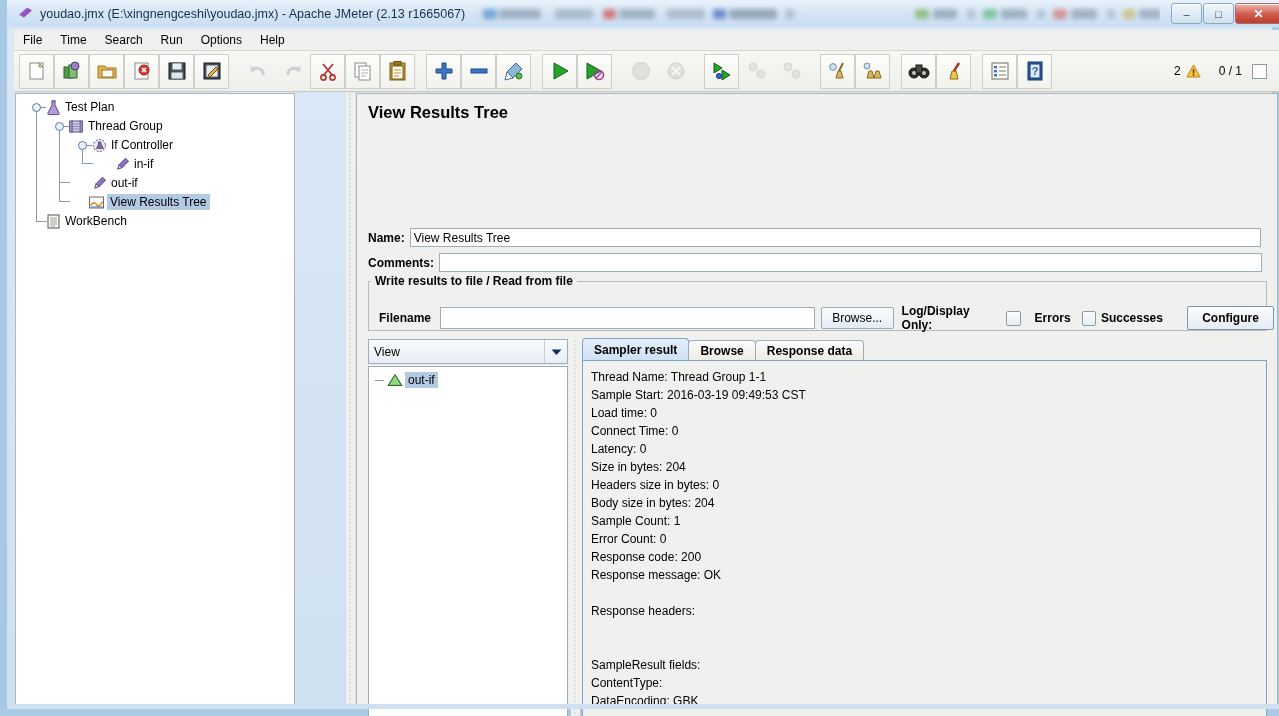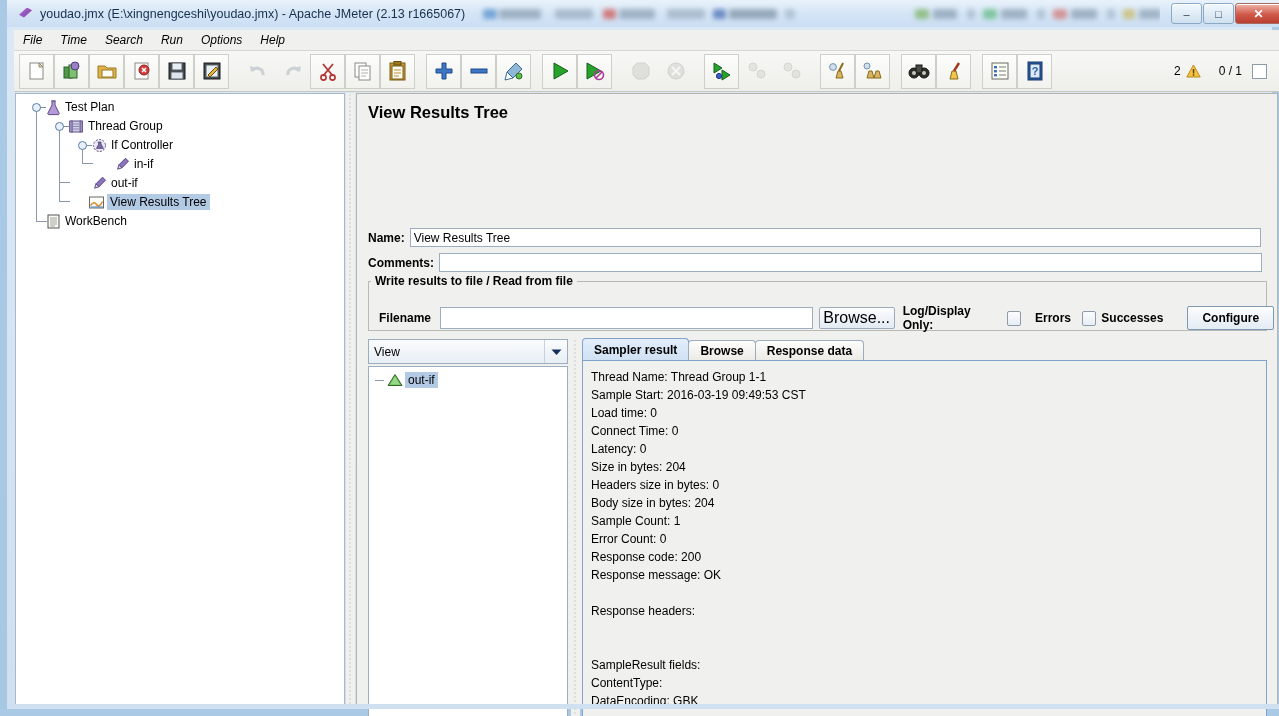--- a/index.html
+++ b/index.html
@@ -32,40 +32,40 @@
           position:relative;box-shadow:inset 0 1px 0 #fff;}
   .winbtn.close{width:45px;border-color:#a86a62;
           background:linear-gradient(#f0b5ad,#cf5a4a 55%,#b93f30);}
   .winbtn i{position:absolute;left:50%;top:50%;transform:translate(-50%,-50%);
             font-style:normal;font-size:11px;color:#2c3f55;line-height:1;}
   .winbtn.close i{color:#fff;font-size:12px;font-weight:bold;}
 
   
   .menubar{position:absolute;left:7px;top:30px;width:1265px;height:20px;
            background:#f0f0ee;display:flex;align-items:center;
-           border-bottom:1px solid #d7d7d2;font-style:italic;}
+           border-bottom:1px solid #d7d7d2;}
   .menu-item{padding:2px 9px;font-size:12px;cursor:default;}
 
   
   .toolbar{position:absolute;left:7px;top:51px;width:1265px;height:41px;
            background:linear-gradient(#f7f7f5,#eeeeea);
            border-bottom:1px solid #c8c8c2;display:flex;align-items:center;padding-left:5px;
            box-sizing:border-box;}
   .tbtn{width:33px;height:33px;margin:0 0;border:1px solid #cfcfc9;
         background:linear-gradient(#fdfdfc,#f1f1ed);
         display:flex;align-items:center;justify-content:center;position:relative;}
   .tbtn.flat{border-color:transparent;background:transparent;}
   .tsep{width:11px;height:33px;}
   .tbtn svg{display:block;}
   .tbtn.dis{opacity:.33;}
   .tb-right{margin-left:auto;display:flex;align-items:center;gap:8px;padding-right:12px;font-size:12px;}
   .warnwrap{display:flex;align-items:center;gap:5px;}
 
   
-  .treepanel{position:absolute;left:8px;top:93px;width:330px;height:614px;
+  .treepanel{position:absolute;left:8px;top:93px;width:280px;height:614px;
              background:#fff;border:1px solid #a9b7c6;box-sizing:border-box;overflow:hidden;}
   .splitv{position:absolute;left:339px;top:93px;width:9px;height:614px;
           background:#f0f0ee;}
   .splitv .dots{position:absolute;left:3px;top:0;width:2px;height:100%;
           background-image:radial-gradient(#9aa3ad 38%,transparent 40%);
           background-size:2px 4px;}
   .rightpanel{position:absolute;left:349px;top:93px;width:922px;height:614px;
               background:#f0f0ee;border:1px solid #b4b4ae;box-sizing:border-box;}
 
   
@@ -87,21 +87,21 @@
          display:flex;align-items:center;}
   .row-comments{position:absolute;left:11px;top:159px;display:flex;align-items:center;width:899px;}
 
   .groupbox{position:absolute;left:11px;top:187px;width:899px;height:50px;
             border:1px solid #b9b9b3;box-sizing:border-box;}
   .group-legend{position:absolute;left:14px;top:180px;background:#f0f0ee;padding:0 4px;
             font-size:12px;font-weight:bold;}
   .gb-row{position:absolute;left:10px;top:22px;display:flex;align-items:center;gap:0;}
   .btn{border:1px solid #9aabbd;border-radius:2px;
        background:linear-gradient(#fcfdfe,#e3ebf3);
-       font-size:16px;padding:3px 8px;box-sizing:border-box;
+       font-size:12px;padding:3px 8px;box-sizing:border-box;
        font-family:"Liberation Sans",sans-serif;color:#000;
        display:flex;align-items:center;justify-content:center;}
   .btn.strong{font-weight:bold;font-size:12px;border-color:#7e97b2;}
   .cbx{width:13px;height:13px;border:1px solid #8d9aa8;background:linear-gradient(#fbfcfd,#e7eef5);
        border-radius:2px;display:inline-block;}
   .combo{position:absolute;left:11px;top:245px;width:200px;height:25px;
          border:1px solid #9badbf;background:linear-gradient(#fbfcfd,#e7eef5);
          display:flex;align-items:center;box-sizing:border-box;}
   .combo .cval{flex:1;padding-left:5px;font-size:12px;}
   .combo .carrow{width:22px;height:23px;border-left:1px solid #c5d1dd;

